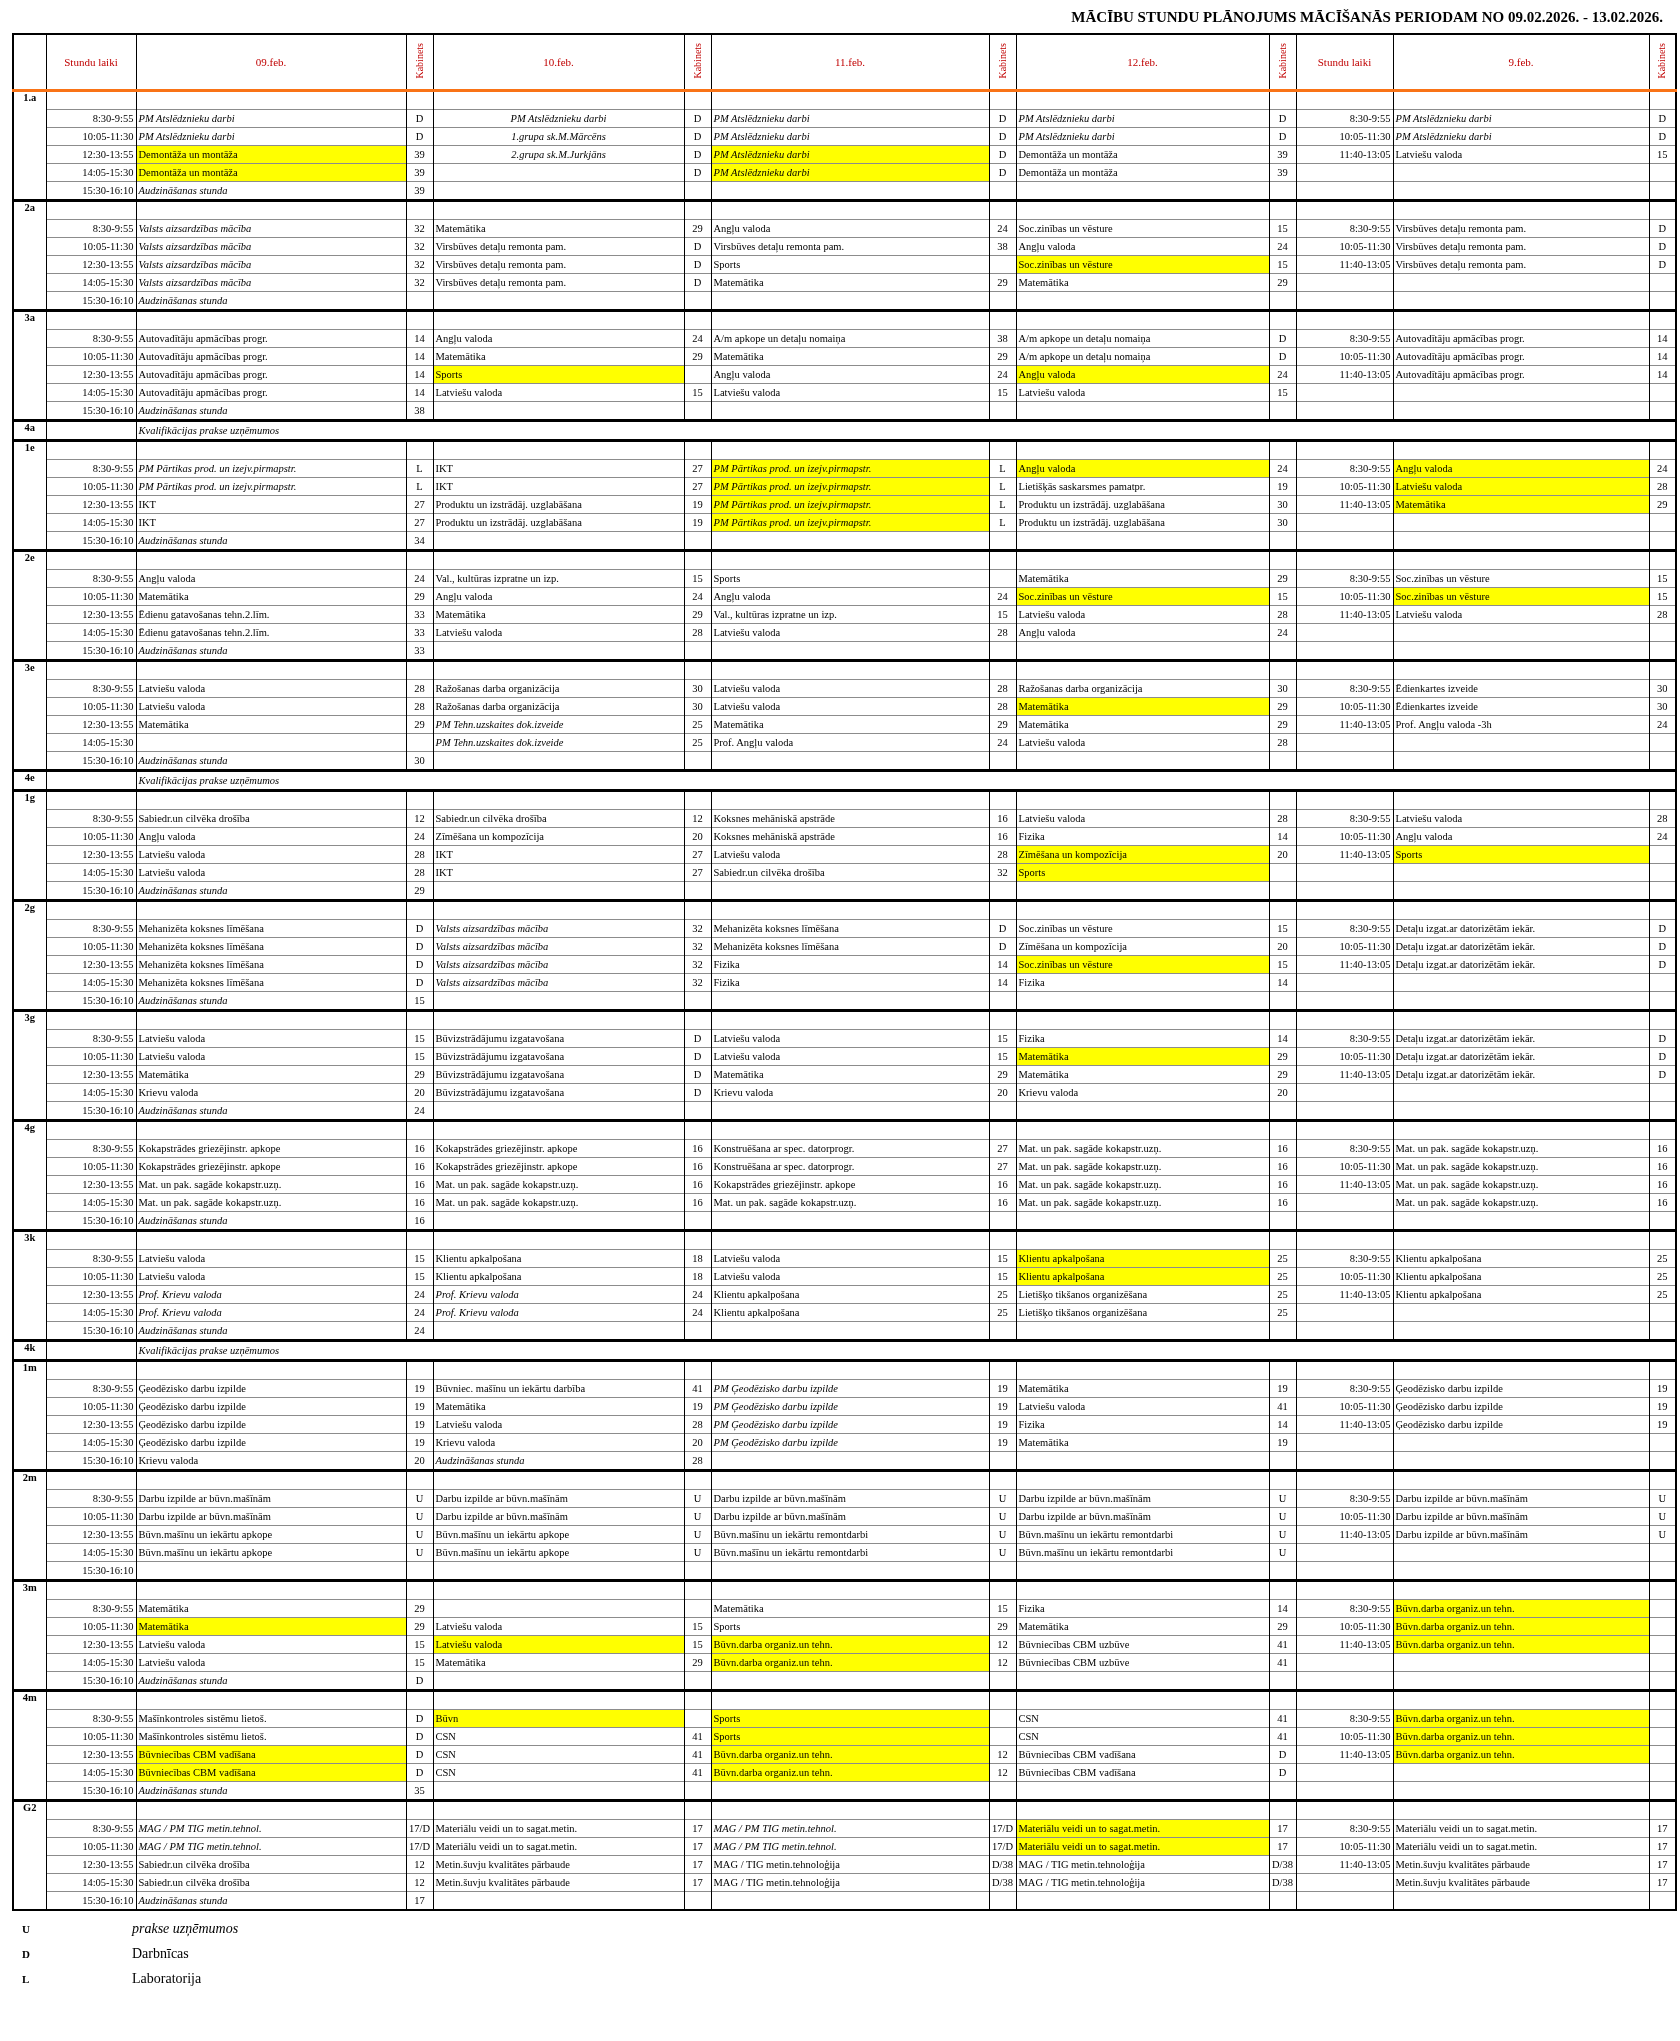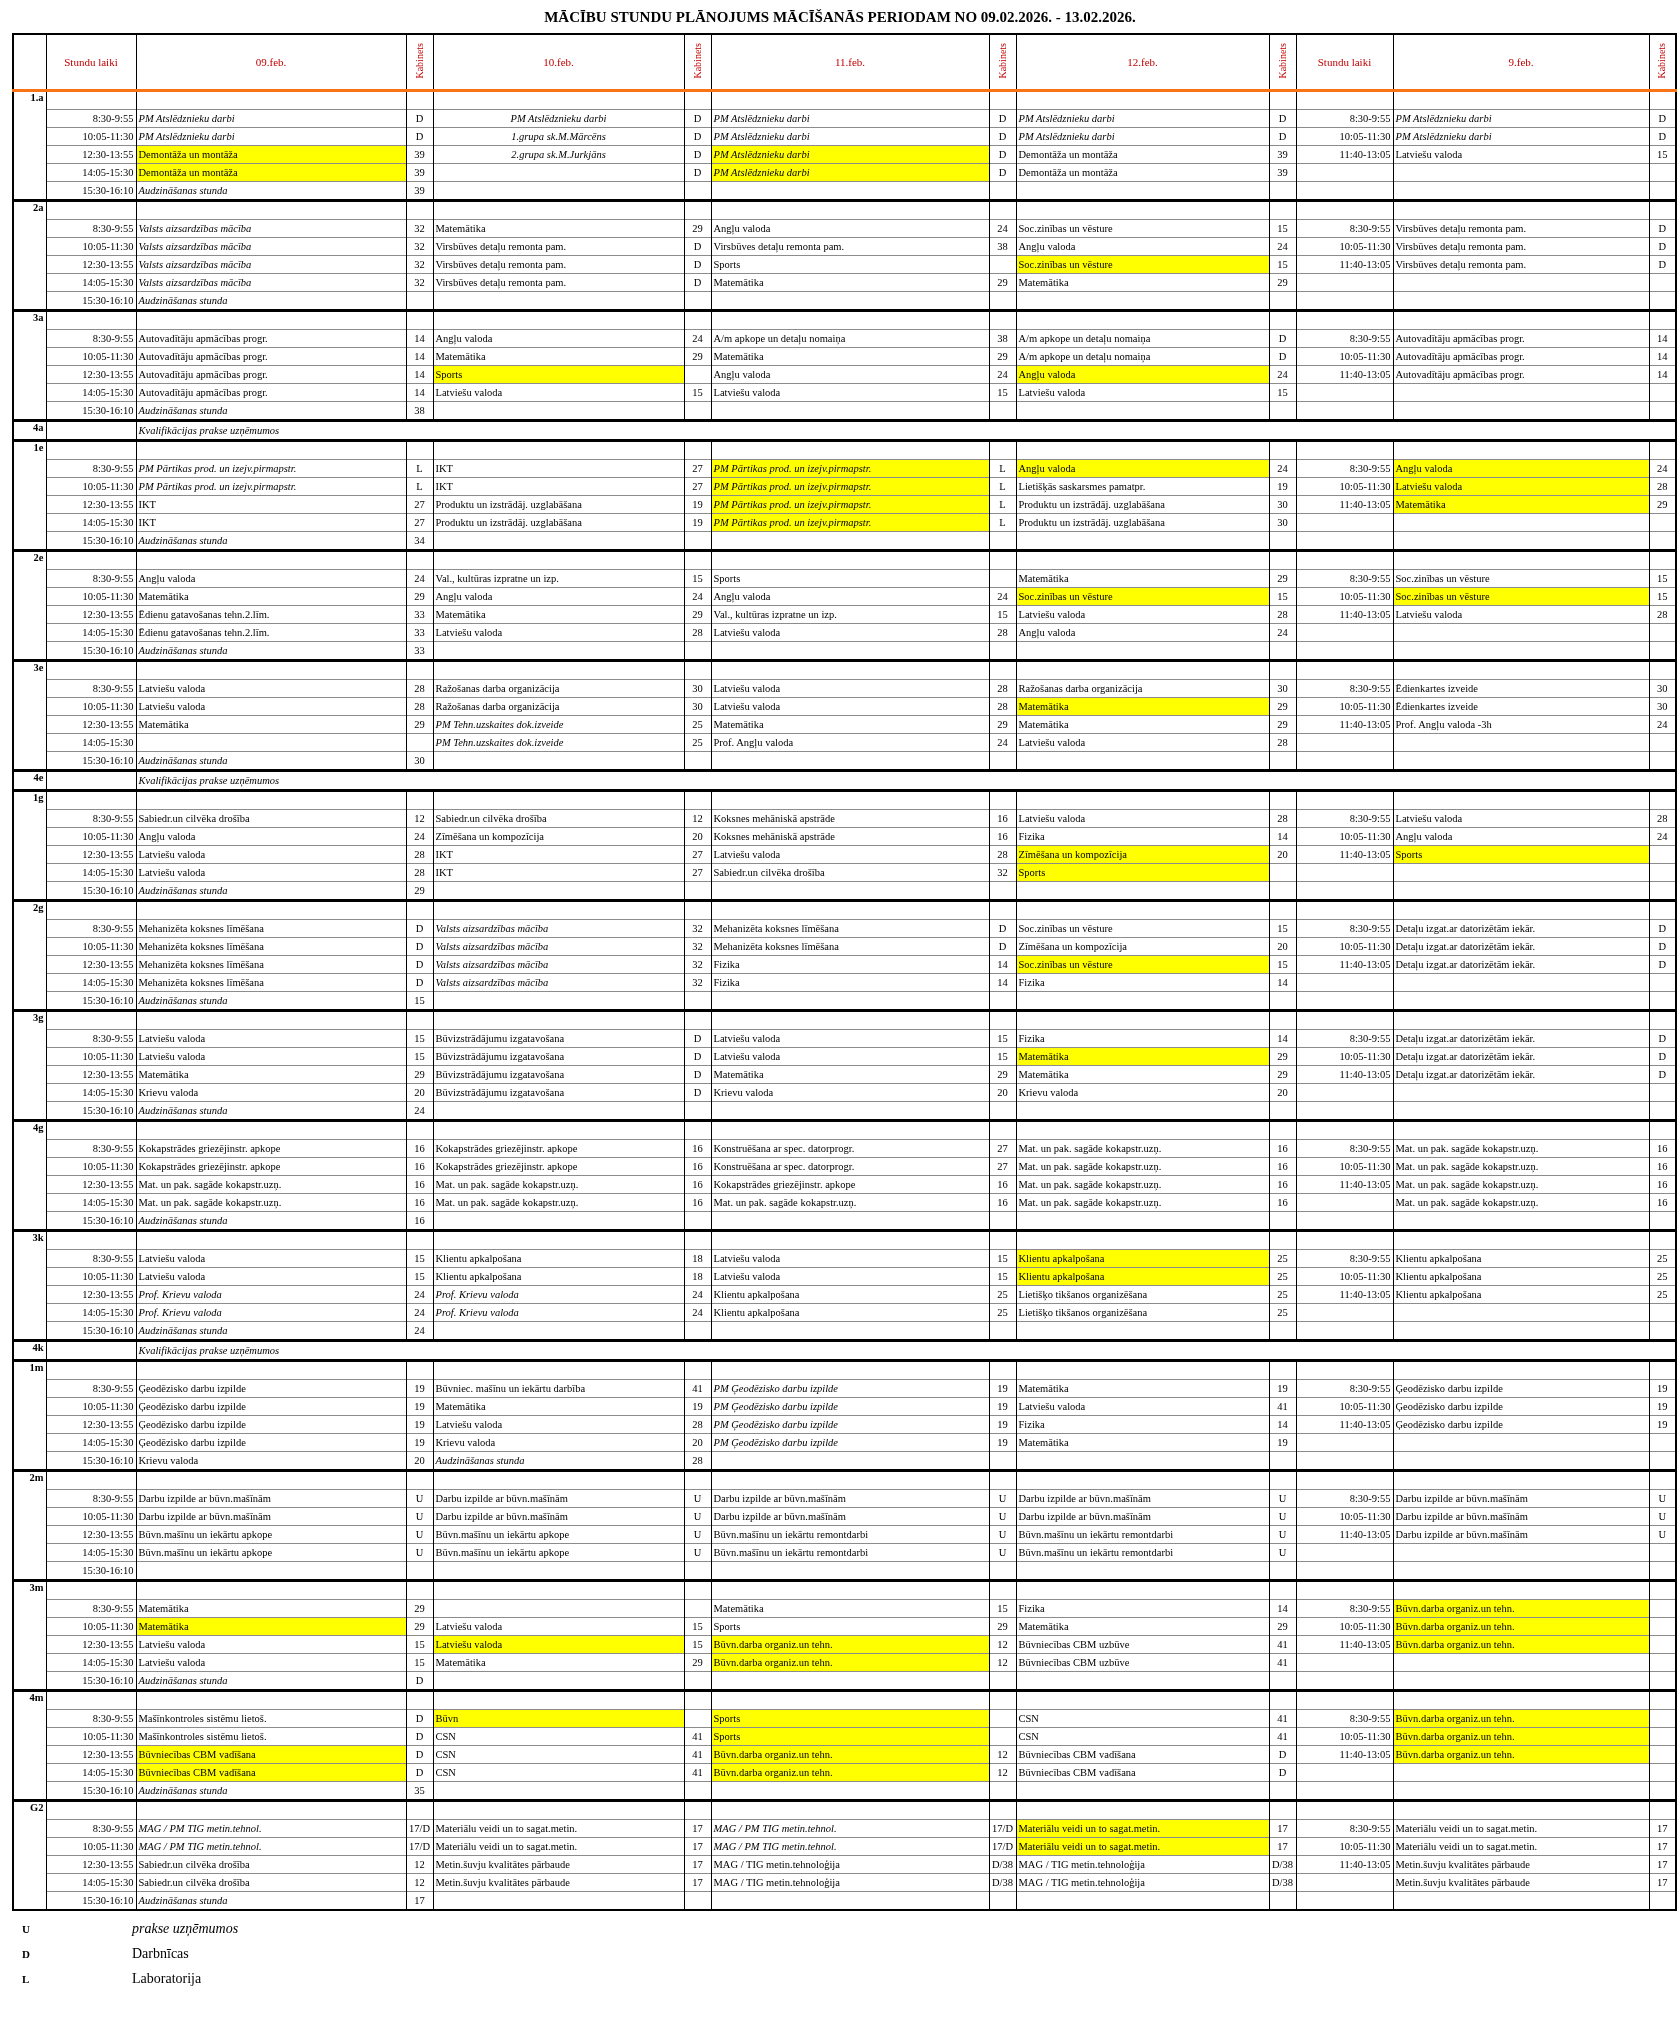--- a/index.html
+++ b/index.html
@@ -1,25 +1,25 @@
 <!DOCTYPE html>
 <html><head>
 <meta charset="utf-8">
 <style>
   html,body { margin:0; padding:0; }
   body { width:1680px; background:#fff; color:#000; font-family:"Liberation Serif", serif; }
-  .title { text-align:center; font-weight:700; font-size:15px; margin:9px 17px 7px; }
+  .title { text-align:right; font-weight:700; font-size:15px; margin:9px 17px 7px; }
   table#tt { border-collapse:collapse; table-layout:fixed; margin-left:12px; width:1663px; border:2px solid #000; }
   #tt th, #tt td { border-left:1px solid #000; border-right:1px solid #000; padding:0 2px; font-size:10.5px; overflow:hidden; white-space:nowrap; height:17px; }
   #tt thead th { height:54px; color:#c00000; font-weight:400; font-size:11px; text-align:center; border-bottom:3px solid #f97316; vertical-align:middle; }
   .vert { writing-mode:vertical-rl; transform:rotate(180deg); display:inline-block; line-height:1; font-size:10px; }
   tr.spacer td { height:26px; }
   tr.group-start td { border-top:3px solid #000; }
   tr.data td { border-top:1px solid #8c8c8c; }
-  td.cls { font-weight:700; font-size:12px; vertical-align:top; text-align:right; padding:1px 1px 0 2px; }
+  td.cls { font-weight:700; font-size:12px; vertical-align:top; text-align:center; padding:1px 1px 0 2px; }
   td.time { text-align:right; padding-right:4px; }
   td.subj { text-align:left; padding-left:3px; }
   td.subj.ctr { text-align:center; }
   td.subj.it, .practice-text { font-style:italic; }
   td.subj.hl { background:#ffff00; }
   td.kab { text-align:center; font-size:11px; }
   tr.practice td { height:18px; }
   .legend { margin:5px 0 0 22px; }
   .legend-row { display:flex; align-items:center; height:25px; }
   .legend-code { width:110px; font-weight:700; font-size:11px; }

